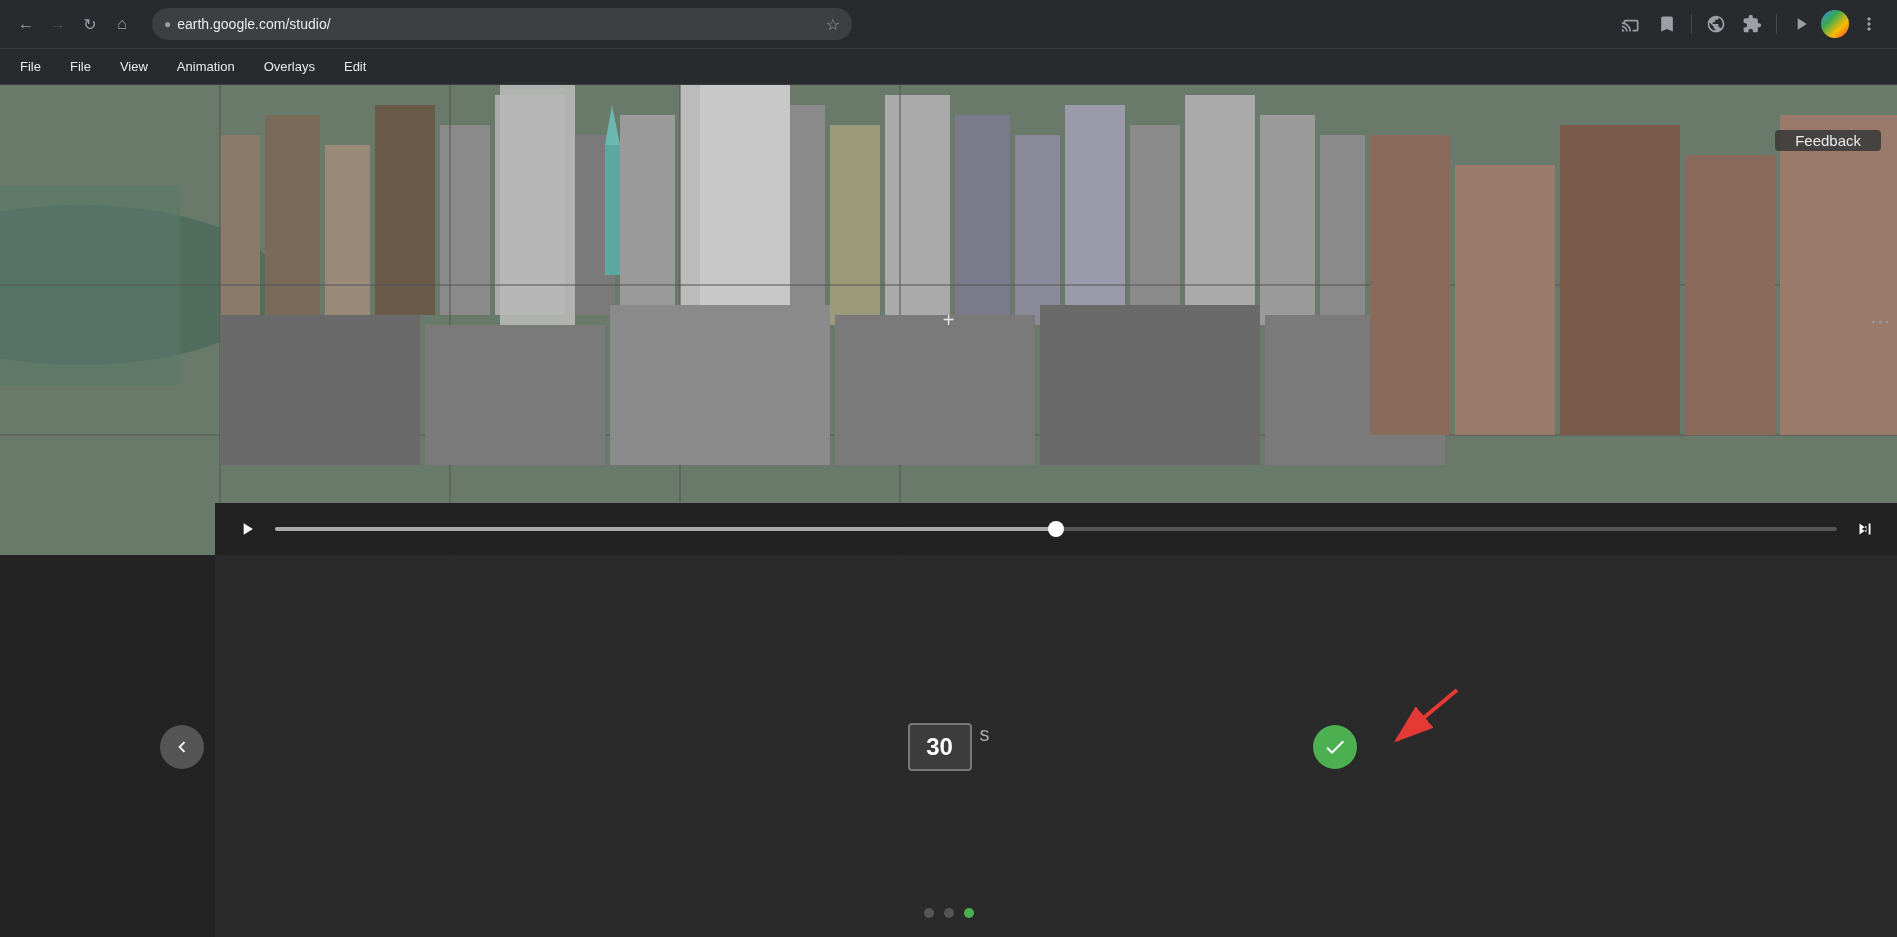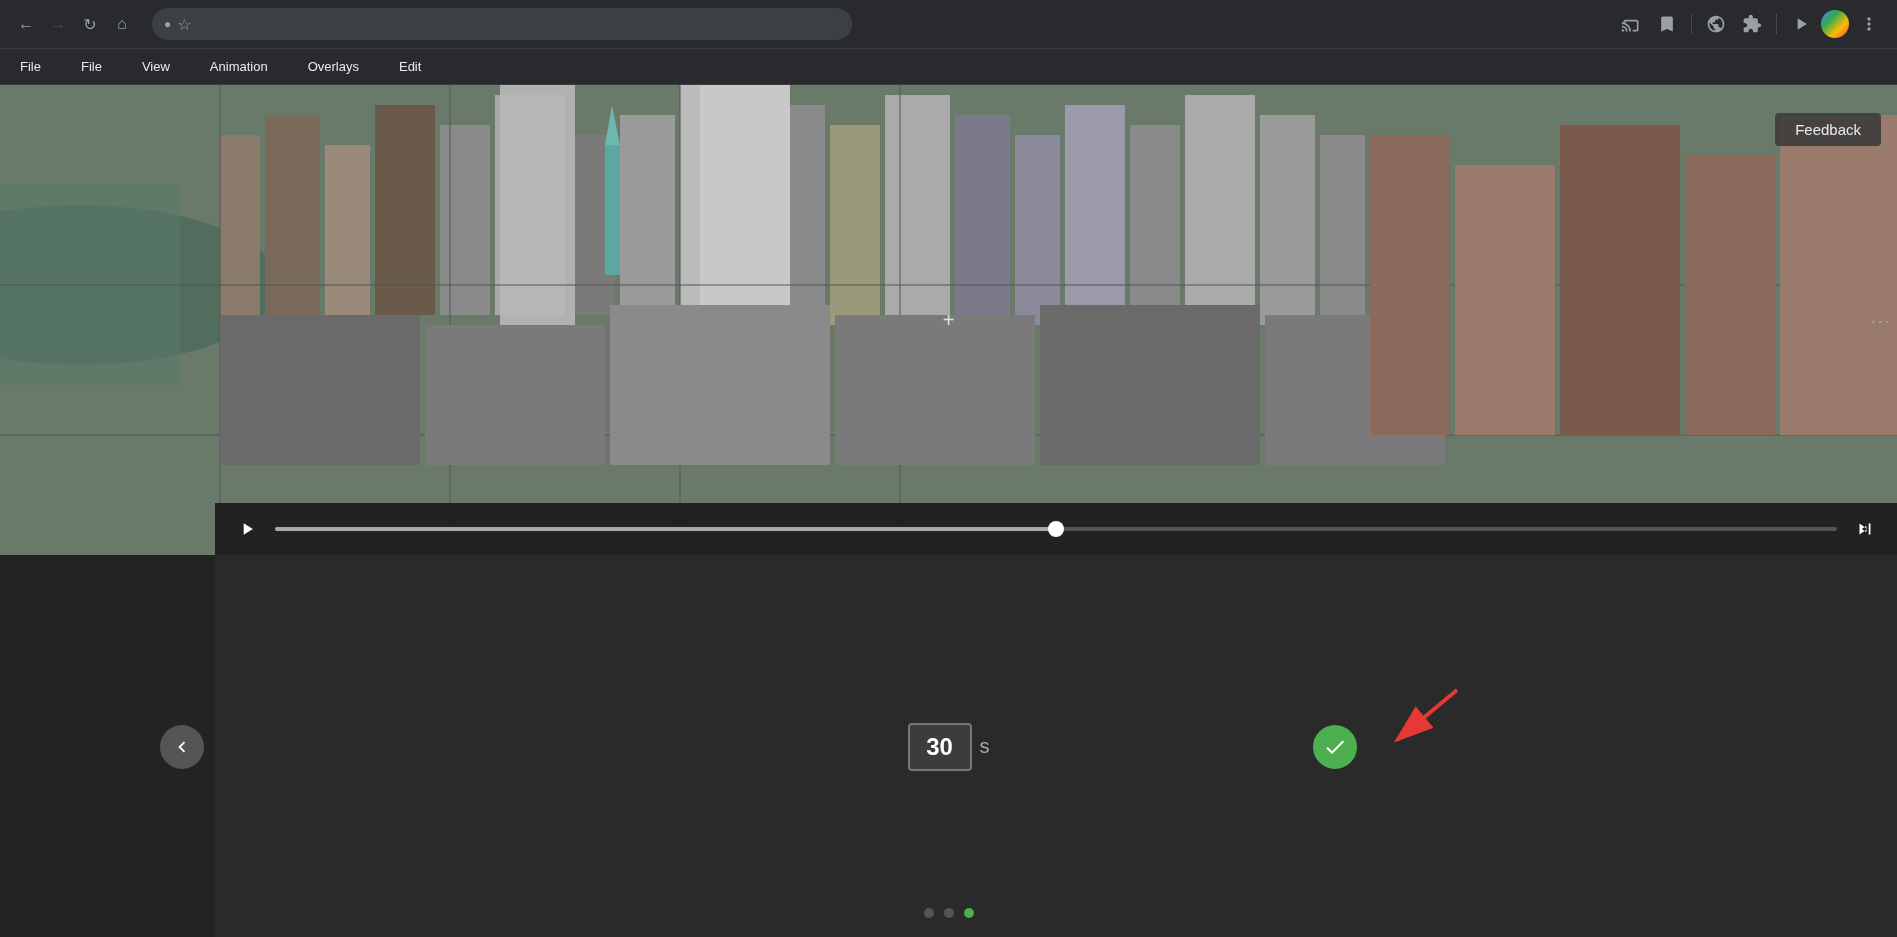--- a/index.html
+++ b/index.html
@@ -114,21 +114,21 @@
       cursor: pointer;
     }
 
     
     .menu-bar {
       height: 36px;
       background: #292a2d;
       display: flex;
       align-items: center;
       padding: 0 8px;
-      gap: 16px;
+      gap: 5px;
       border-bottom: 1px solid #3c3c3c;
     }
 
     .menu-item {
       padding: 4px 12px;
       color: #e8eaed;
       font-size: 13px;
       border-radius: 4px;
       cursor: pointer;
     }
@@ -159,26 +159,26 @@
       transform: translate(-50%, -50%);
       color: white;
       font-size: 20px;
       opacity: 0.8;
       pointer-events: none;
     }
 
     
     .feedback-btn {
       position: absolute;
-      top: 28px;
+      top: 45px;
       right: 16px;
       background: rgba(60, 60, 60, 0.9);
       color: #e8eaed;
       border: none;
-      padding: 8px 20px;
+      padding: 2px 20px;
       font-size: 15px;
       font-weight: 500;
       border-radius: 4px;
       cursor: pointer;
       z-index: 10;
     }
 
     
     .playback-bar {
       position: absolute;
@@ -282,21 +282,21 @@
       cursor: pointer;
       display: flex;
       align-items: center;
       justify-content: center;
       z-index: 5;
     }
 
     
     .duration-display {
       display: flex;
-      align-items: center;
+      align-items: flex-start;
       gap: 8px;
       position: absolute;
       left: 50%;
       transform: translateX(-50%);
     }
 
     .duration-input {
       width: 60px;
       height: 44px;
       background: #3c3c3c;
@@ -367,20 +367,21 @@
   <div class="browser-toolbar">
     <div class="nav-buttons">
       <button class="nav-btn">←</button>
       <button class="nav-btn disabled">→</button>
       <button class="nav-btn">↻</button>
       <button class="nav-btn">⌂</button>
     </div>
 
     <div class="address-bar">
       <span class="address-icon">●</span>
+      <span class="address-text">earth.google.com/studio/</span>
       <span class="address-star">☆</span>
     </div>
 
     <div class="toolbar-actions">
       <button class="toolbar-icon-btn">
         <svg width="20" height="20" viewBox="0 0 24 24" fill="#9aa0a6">
           <path d="M1 18v3h3c0-1.66-1.34-3-3-3zm0-4v2c2.76 0 5 2.24 5 5h2c0-3.87-3.13-7-7-7zm18-7H5c-1.1 0-2 .9-2 2v3h2v-3h14v10h-5v2h5c1.1 0 2-.9 2-2V9c0-1.1-.9-2-2-2zM1 10v2c4.97 0 9 4.03 9 9h2c0-6.08-4.93-11-11-11z"></path>
         </svg>
       </button>
       <button class="toolbar-icon-btn">

